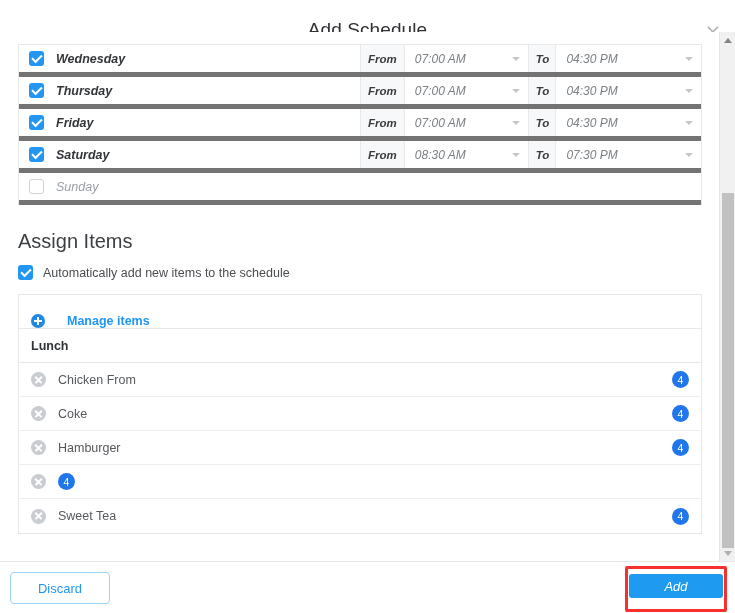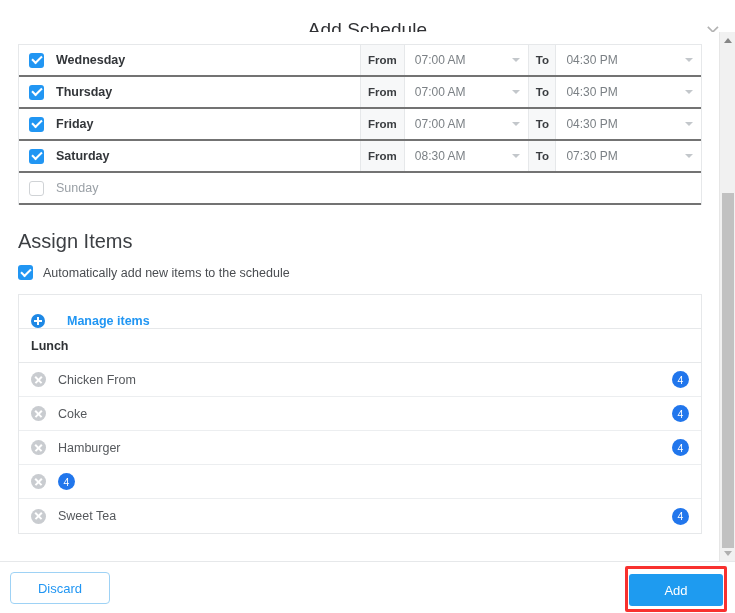--- a/index.html
+++ b/index.html
@@ -59,22 +59,23 @@
     position: absolute;
     left: 18px; top: 12px;
     width: 684px;
     border: 1px solid #e6e8ea;
     border-bottom: none;
     background: #fff;
   }
   .day-row {
     display: flex;
     height: 32px;
-    border-bottom: 2px solid #737373;
+    border-bottom: 5px solid #737373;
     align-items: stretch;
+    font-style: italic;
   }
   .day-name-cell {
     width: 342px;
     display: flex;
     align-items: center;
     padding-left: 10px;
     gap: 12px;
   }
   .cb {
     width: 15px; height: 15px;
@@ -284,29 +285,29 @@
   .add-highlight {
     position: absolute;
     right: 8px; top: 4px;
     width: 102px; height: 46px;
     border: 3px solid #f8312f;
     border-radius: 2px;
   }
   .add-btn {
     position: absolute;
     right: 12px; top: 12px;
-    width: 94px; height: 32px;
+    width: 94px; height: 24px;
     border: none;
     border-radius: 3px;
     background: #1e9bf0;
     color: #ffffff;
     font-size: 13px;
     font-family: "Liberation Sans", sans-serif;
     cursor: pointer;
-    display: flex; align-items: center; justify-content: center;
+    display: flex; align-items: center; justify-content: center; font-style: italic;
   }
 </style>
 </head>
 <body>
 
 <div id="app">
 
   <div class="modal-header">
     <div class="modal-title">Add Schedule</div>
     <div class="close-btn">×</div>

